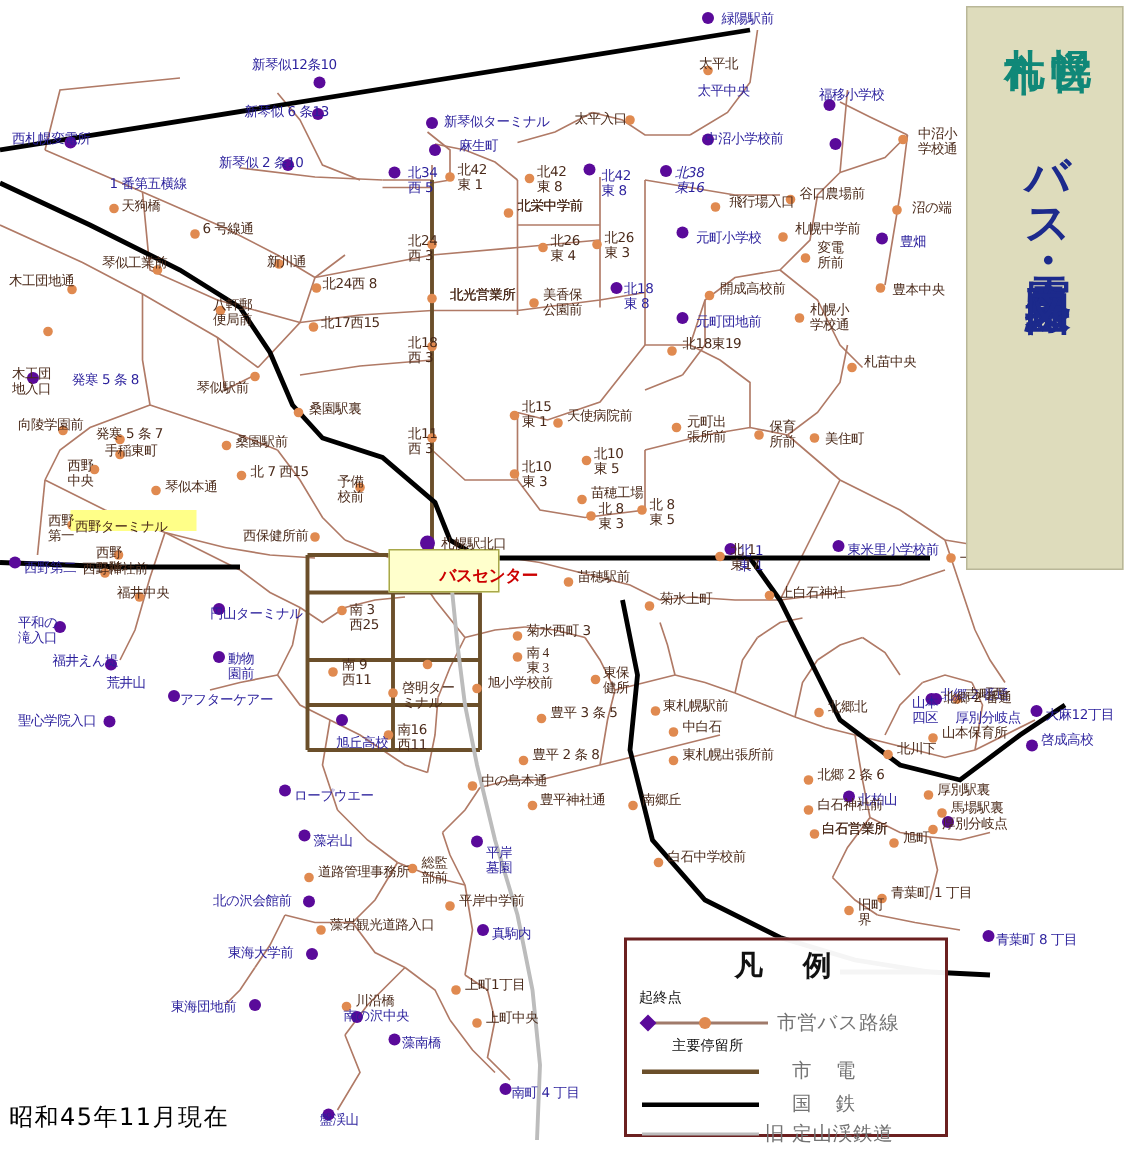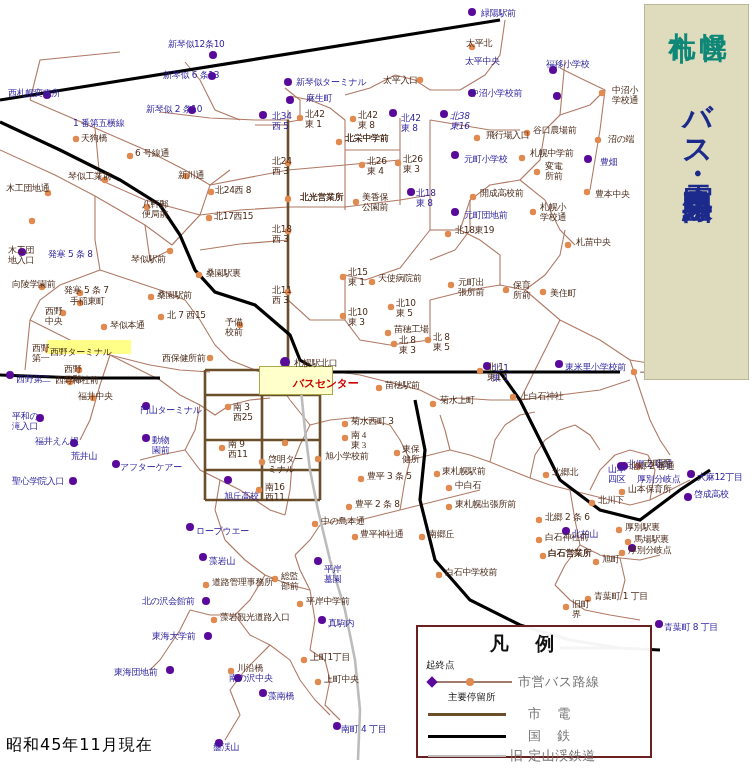--- a/index.html
+++ b/index.html
@@ -47,21 +47,21 @@
   #title-main{
     position:absolute;top:78px;left:0;width:105px;
     display:flex;justify-content:center;
   }
   #title-main .title-col{
     font-size:30px;line-height:34px;color:#1c2a8c;letter-spacing:3px;
   }
 
   
   #legend{
-    position:absolute;left:416px;top:625px;width:236px;height:133px;
+    position:absolute;left:416px;top:625px;width:216px;height:133px;
     border:2px solid #6b2020;background:rgba(255,255,255,0.96);
     box-sizing:border-box;
   }
   #legend-title{
     position:absolute;top:4px;left:0;width:218px;text-align:center;
     font-size:19px;font-weight:bold;color:#111;letter-spacing:10px;
     font-family:"DejaVu Sans","Liberation Sans",sans-serif;
   }
   .lg-row{position:absolute;display:flex;align-items:center;}
   .lg-text{font-size:13px;color:#737373;white-space:nowrap;letter-spacing:0.5px;}

